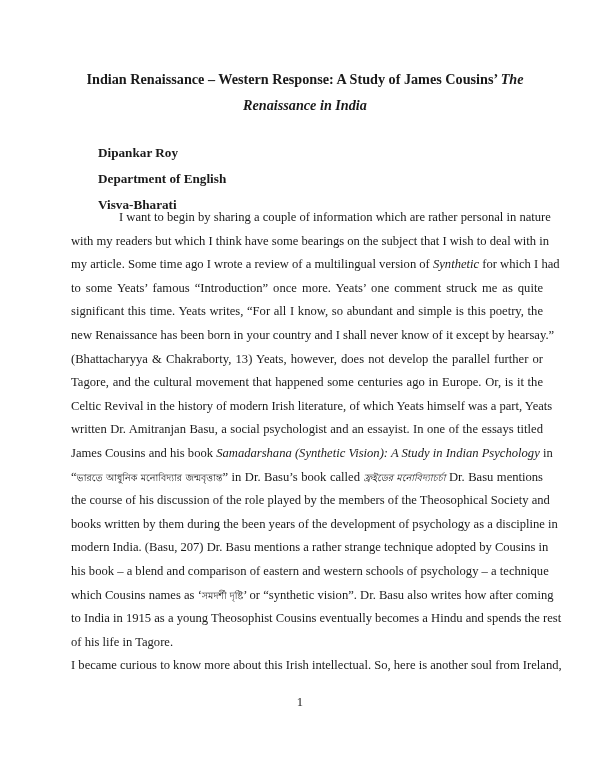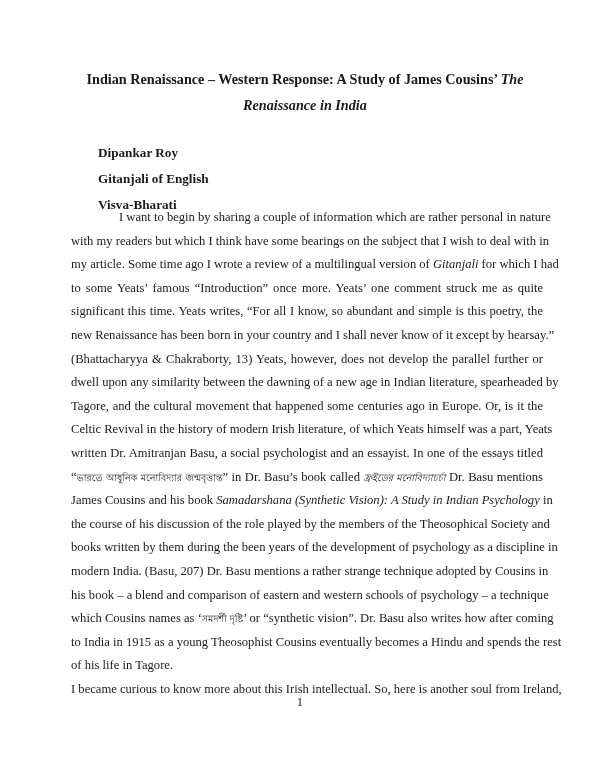--- a/index.html
+++ b/index.html
@@ -76,38 +76,37 @@
 
 <div class="page">
 
   <div class="title">
     <div><span>Indian Renaissance – Western Response: A Study of James Cousins’ </span><i>The</i></div>
     <div><i>Renaissance in India</i></div>
   </div>
 
   <div class="author-block">
     <div>Dipankar Roy</div>
-    <div>Gitanjali of English</div>
+    <div>Department of English</div>
     <div>Visva-Bharati</div>
   </div>
 
   <div class="body-text">
     <span class="line indent">I want to begin by sharing a couple of information which are rather personal in nature</span>
     <span class="line">with my readers but which I think have some bearings on the subject that I wish to deal with in</span>
-    <span class="line"><span>my article. Some time ago I wrote a review of a multilingual version of </span><i>Gitanjali</i><span> for which I had</span></span>
+    <span class="line"><span>my article. Some time ago I wrote a review of a multilingual version of </span><i>Synthetic</i><span> for which I had</span></span>
     <span class="line">to some Yeats’ famous “Introduction” once more. Yeats’ one comment struck me as quite</span>
     <span class="line">significant this time. Yeats writes, “For all I know, so abundant and simple is this poetry, the</span>
     <span class="line">new Renaissance has been born in your country and I shall never know of it except by hearsay.”</span>
     <span class="line">(Bhattacharyya &amp; Chakraborty, 13) Yeats, however, does not develop the parallel further or</span>
-    <span class="line">dwell upon any similarity between the dawning of a new age in Indian literature, spearheaded by</span>
     <span class="line">Tagore, and the cultural movement that happened some centuries ago in Europe. Or, is it the</span>
     <span class="line">Celtic Revival in the history of modern Irish literature, of which Yeats himself was a part, Yeats</span>
     <span class="line">written Dr. Amitranjan Basu, a social psychologist and an essayist. In one of the essays titled</span>
+    <span class="line"><span>James Cousins and his book </span><i>Samadarshana (Synthetic Vision): A Study in Indian Psychology</i><span> in</span></span>
     <span class="line"><span>“</span><span class="bn">ভারতে আধুনিক মনোবিদ্যার জন্মবৃত্তান্ত</span><span>” in Dr. Basu’s book called </span><span class="bn-it">ফ্রইডের মনোবিদ্যাচর্চা</span><span> Dr. Basu mentions</span></span>
-    <span class="line"><span>James Cousins and his book </span><i>Samadarshana (Synthetic Vision): A Study in Indian Psychology</i><span> in</span></span>
     <span class="line">the course of his discussion of the role played by the members of the Theosophical Society and</span>
     <span class="line">books written by them during the been years of the development of psychology as a discipline in</span>
     <span class="line">modern India. (Basu, 207) Dr. Basu mentions a rather strange technique adopted by Cousins in</span>
     <span class="line">his book – a blend and comparison of eastern and western schools of psychology – a technique</span>
     <span class="line"><span>which Cousins names as ‘</span><span class="bn">সমদর্শী দৃষ্টি</span><span>’ or “synthetic vision”. Dr. Basu also writes how after coming</span></span>
     <span class="line">to India in 1915 as a young Theosophist Cousins eventually becomes a Hindu and spends the rest</span>
     <span class="line last">of his life in Tagore.</span>
     <span class="line">I became curious to know more about this Irish intellectual. So, here is another soul from Ireland,</span>
   </div>
 

